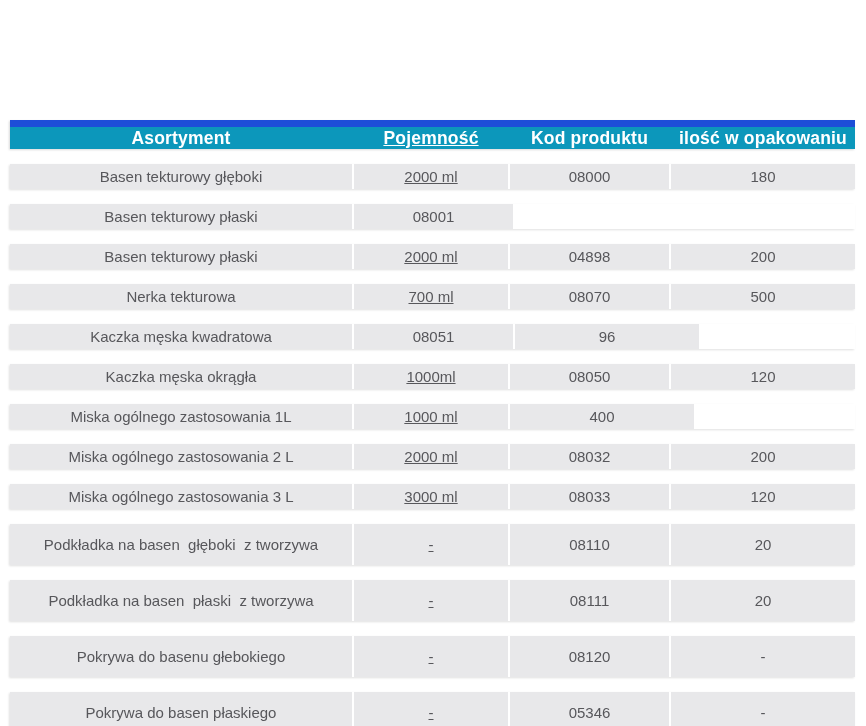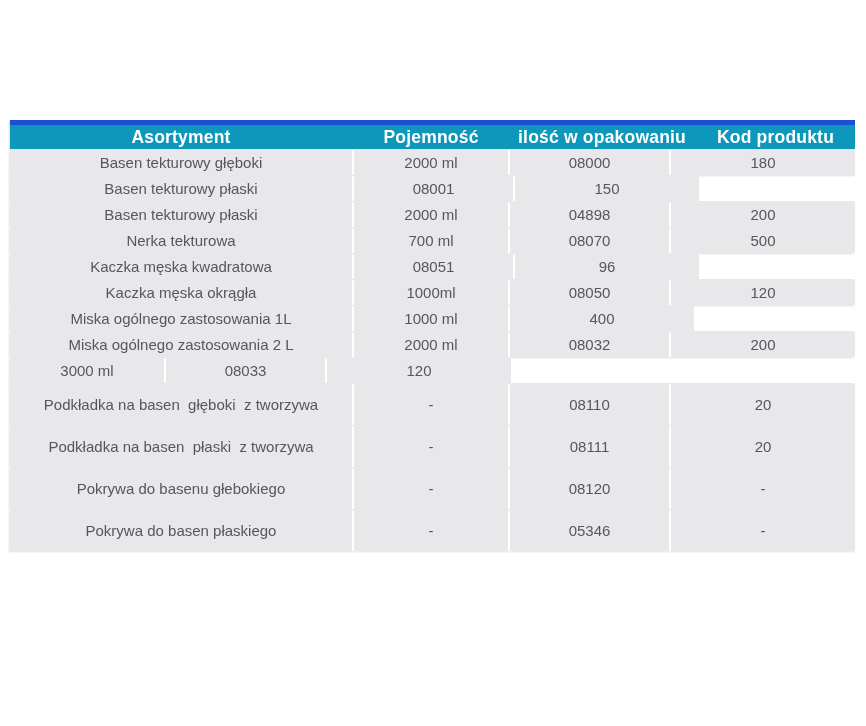--- a/index.html
+++ b/index.html
@@ -13,80 +13,79 @@
     position: absolute;
     left: 10px; top: 120px;
     width: 845px;
   }
   .row {
     display: flex;
     gap: 2px;
   }
   .thead {
     background: #0c97bb;
-    border-top: 5px solid #1d4ed8;
+    border-top: 7px solid #1d4ed8;
     height: 29px;
     box-shadow: -1px 1px 2px rgba(0,0,0,0.15);
     justify-content: space-between;
   }
   .th {
     display: flex;
     align-items: center;
     justify-content: center;
     color: #ffffff;
     font-size: 17.5px;
     font-weight: 600;
     letter-spacing: 0.2px;
   }
   .tbody .row {
-    margin-top: 1px;
+    margin-top: 15px;
     height: 25px;
     box-shadow: -1px 1px 2px rgba(0,0,0,0.12);
   }
   .tbody .row.tall { height: 41px; }
   .td {
     display: flex;
     align-items: center;
     justify-content: center;
     background: #e8e8ea;
     color: #57575b;
     font-size: 15px;
     white-space: pre-wrap;
     text-align: center;
   }
   .c1 { width: 342px; }
-  .c2 { width: 154px; }
+  .c2 { width: 154px; text-decoration: underline; }
   .c3 { width: 159px; }
   .c4 { width: 184px; }
 </style>
 </head>
 <body>
 
 <div class="table-wrap">
 
   <div class="row thead">
     <div class="th c1">Asortyment</div>
     <div class="th c2">Pojemność</div>
+    <div class="th c3">Kod produktu</div>
     <div class="th c4">ilość w opakowaniu</div>
-    <div class="th c3">Kod produktu</div>
   </div>
 
   <div class="tbody">
 
     <div class="row">
       <div class="td c1">Basen tekturowy głęboki</div>
       <div class="td c2">2000 ml</div>
       <div class="td c3">08000</div>
       <div class="td c4">180</div>
     </div>
 
     <div class="row">
       <div class="td c1">Basen tekturowy płaski</div>
       <div class="td c3">08001</div>
-      <div class="td c4">150</div>
     </div>
 
     <div class="row">
       <div class="td c1">Basen tekturowy płaski</div>
       <div class="td c2">2000 ml</div>
       <div class="td c3">04898</div>
       <div class="td c4">200</div>
     </div>
 
     <div class="row">
@@ -116,20 +115,21 @@
     </div>
 
     <div class="row">
       <div class="td c1">Miska ogólnego zastosowania 2 L</div>
       <div class="td c2">2000 ml</div>
       <div class="td c3">08032</div>
       <div class="td c4">200</div>
     </div>
 
     <div class="row">
+      <div class="td c1">Miska ogólnego zastosowania 3 L</div>
       <div class="td c2">3000 ml</div>
       <div class="td c3">08033</div>
       <div class="td c4">120</div>
     </div>
 
     <div class="row tall">
       <div class="td c1">Podkładka na basen  głęboki  z tworzywa</div>
       <div class="td c2">-</div>
       <div class="td c3">08110</div>
       <div class="td c4">20</div>

